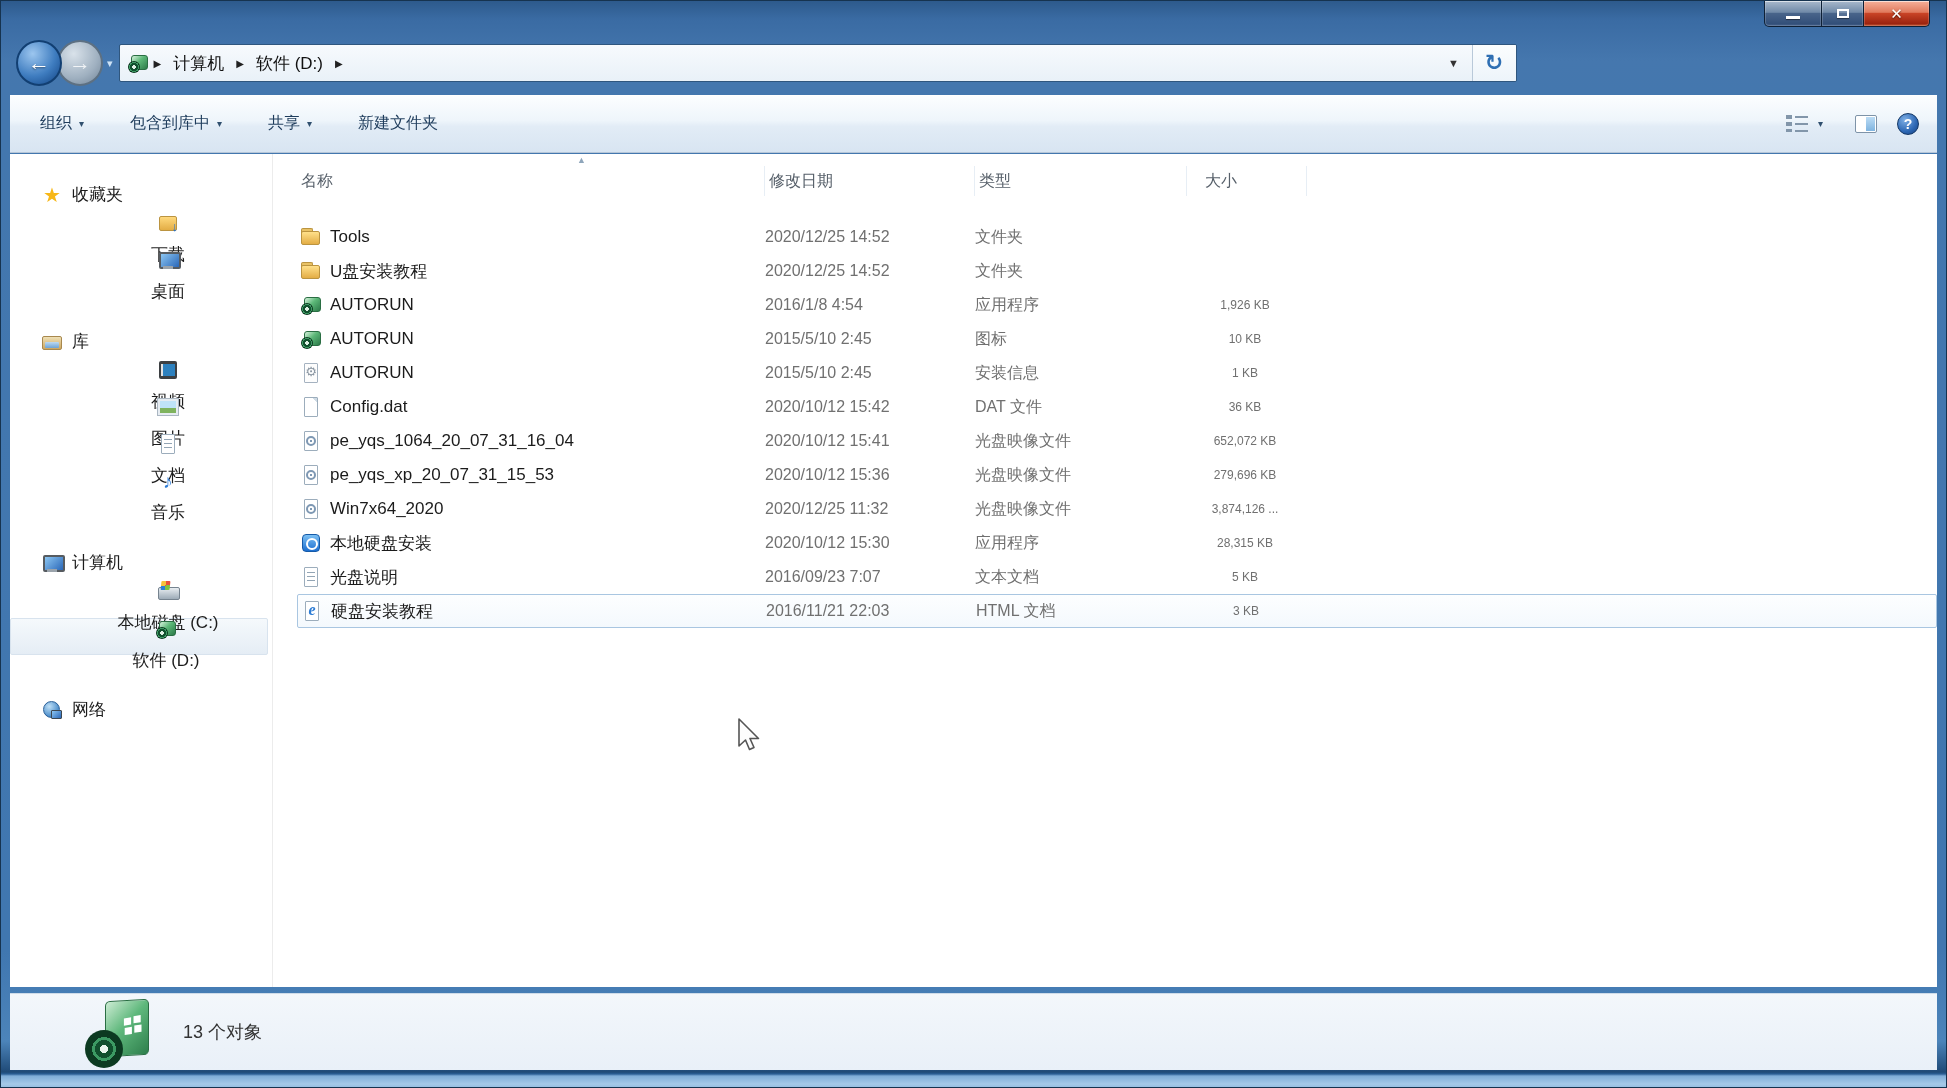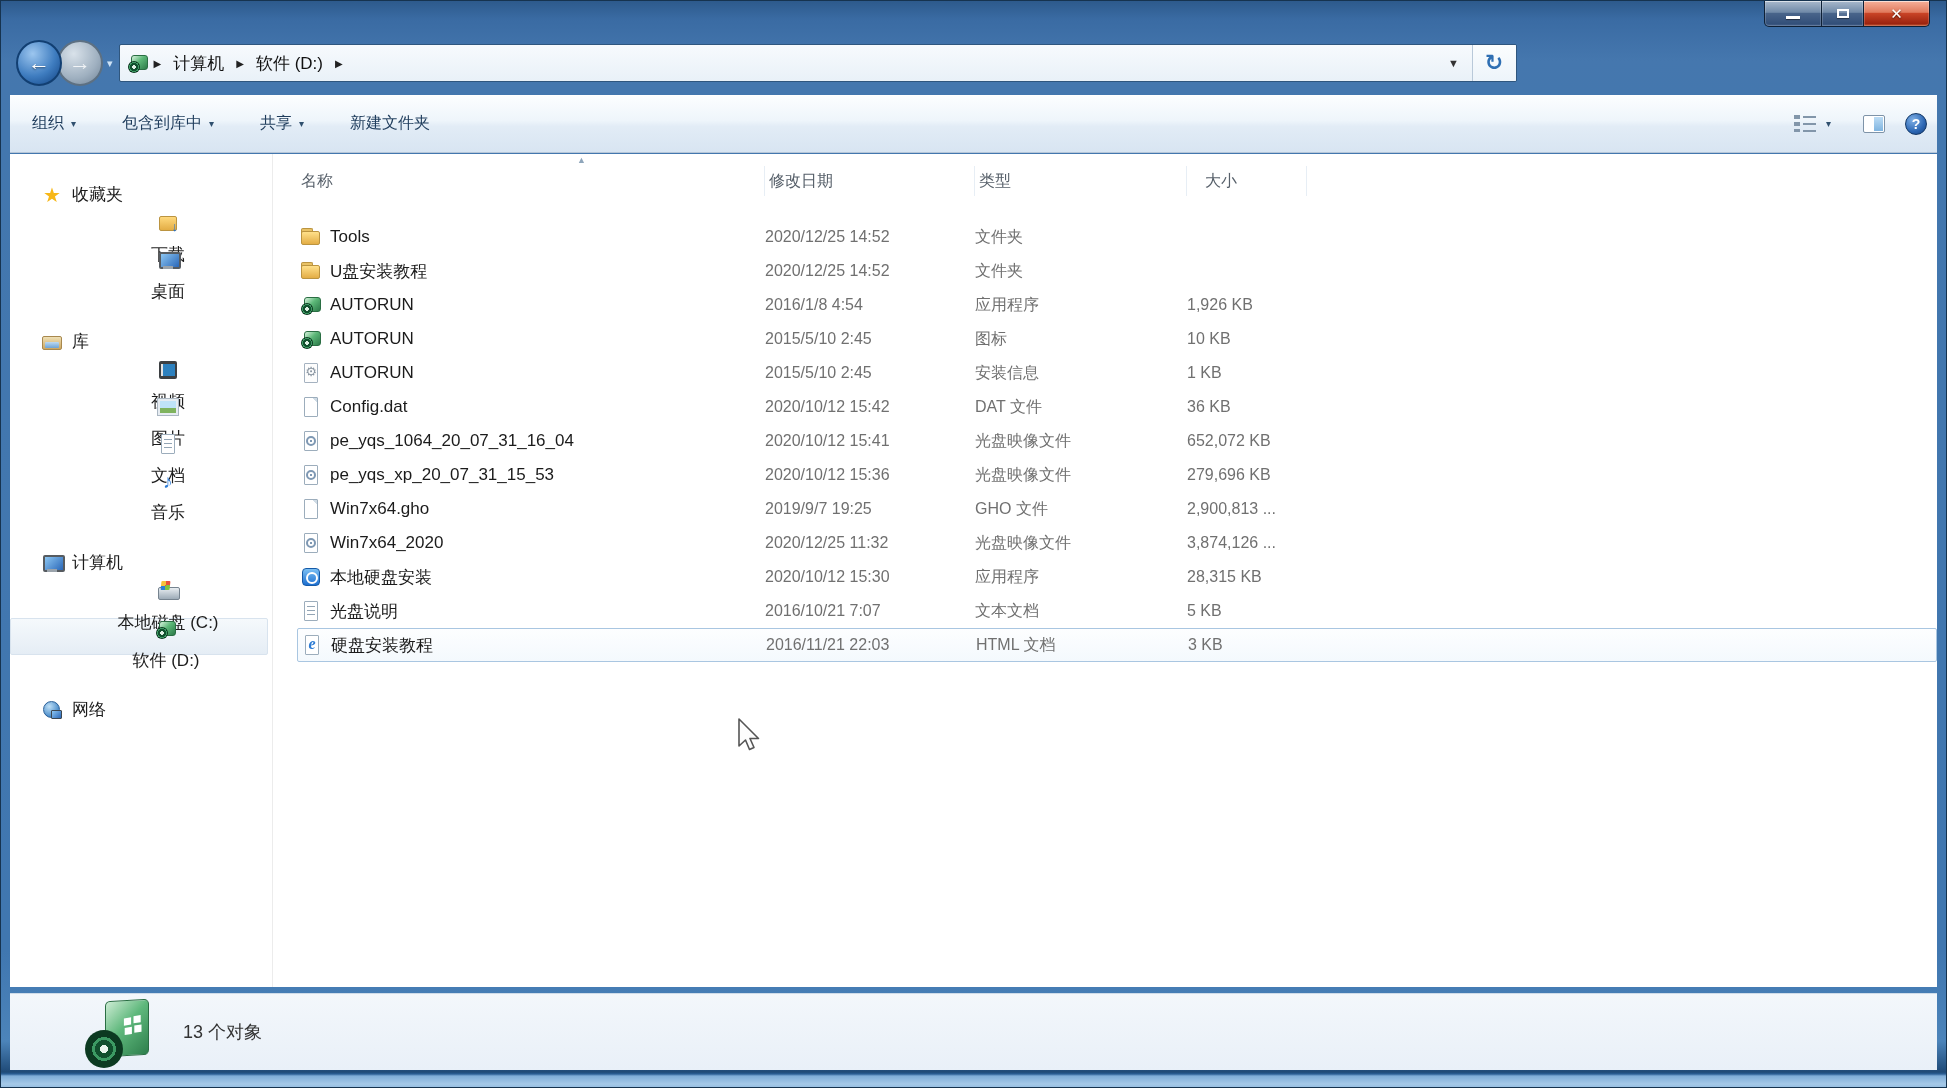--- a/index.html
+++ b/index.html
@@ -74,21 +74,21 @@
   .searchbox input::placeholder { font-style:italic; color:#6e7a86; }
   .mag-icon { width:16px; height:16px; position:relative; flex:none; margin-left:6px; }
   .mag-icon::before { content:''; position:absolute; top:0; left:0; width:9px; height:9px; border:2px solid #3b6ea5; border-radius:50%; }
   .mag-icon::after { content:''; position:absolute; left:10px; top:10px; width:6px; height:2.5px; background:#3b6ea5; transform:rotate(45deg); border-radius:1px; }
 
   
   .toolbar {
     position:absolute; top:94px; left:9px; right:9px; height:58px;
     background:linear-gradient(180deg,#fdfeff,#eef5fb 45%,#e2ecf6 55%,#d8e5f2);
     border-bottom:1px solid #b6c6d8; box-shadow:inset 0 1px 0 #fff;
-    display:flex; align-items:center; padding:0 10px; font-size:16px; color:#1e3c5c;
+    display:flex; align-items:center; padding:0 18px; font-size:16px; color:#1e3c5c;
   }
   .tb-item { display:flex; align-items:center; gap:7px; padding:7px 12px; border-radius:3px; cursor:default; }
   .tb-item + .tb-item { margin-left:22px; }
   .tb-caret { font-size:10px; color:#30506f; }
   .tb-right { margin-left:auto; display:flex; align-items:center; gap:20px; }
 
   .views-icon { width:22px; height:17px; position:relative; }
   .views-icon::before { content:''; position:absolute; left:0; top:0; width:6px; height:17px;
     background:repeating-linear-gradient(180deg,#8296aa 0 4px,transparent 4px 7px); }
   .views-icon::after { content:''; position:absolute; left:9px; top:1px; width:13px; height:16px;
@@ -167,21 +167,21 @@
   .fl-header { display:grid; grid-template-columns:468px 210px 212px 120px; height:38px; align-items:center;
     font-size:16px; color:#57606a; position:relative; }
   .fl-header .hcell { height:30px; display:flex; align-items:center; padding-left:4px; border-right:1px solid #e7eef5; cursor:default; }
   .fl-header .hcell.size { justify-content:flex-start; padding-left:18px; }
   .sort-arrow { position:absolute; top:-7px; left:280px; font-size:9px; color:#8fa6bb; }
 
   .rows { margin-top:20px; }
   .frow { display:grid; grid-template-columns:468px 210px 212px 120px; height:34px; align-items:center; font-size:17px; cursor:default; }
   .frow .name { display:flex; align-items:center; gap:9px; color:#1b1b1b; padding-left:4px; white-space:nowrap; }
   .frow .meta { color:#707070; font-size:16px; }
-  .frow .size { text-align:left; padding-right:4px; color:#707070; font-size:16px; }
+  .frow .size { text-align:center; padding-right:4px; color:#707070; font-size:12px; }
   .frow.selected { border:1px solid #a9c6e1; border-radius:2px; background:linear-gradient(180deg,#fdfeff,#f4f9fd); }
 
   .fic { width:20px; height:20px; position:relative; flex:none; }
 
   [data-icon="folder"]::before { content:''; position:absolute; top:1px; left:0; width:10px; height:5px;
     background:#e9c265; border:1px solid #bb9440; border-bottom:none; border-radius:2px 2px 0 0; }
   [data-icon="folder"]::after { content:''; position:absolute; top:4px; left:0; right:1px; bottom:2px;
     background:linear-gradient(180deg,#ffe08a,#e3ad45); border:1px solid #bb9440; border-radius:2px; }
 
   [data-icon="setup-info"]::before { content:''; position:absolute; inset:0 3px; background:#fdfdfd; border:1px solid #a5b2c0; border-radius:1px; }
@@ -442,29 +442,20 @@
         <div class="frow">
           <div class="name">
               <span class="fic" data-icon="disc-image"></span>
               <span>pe_yqs_xp_20_07_31_15_53</span>
             </div>
           <div class="meta">2020/10/12 15:36</div>
           <div class="meta">光盘映像文件</div>
           <div class="size">279,696 KB</div>
         </div>
 
-        <div class="frow">
-          <div class="name">
-              <span class="fic" data-icon="file"></span>
-              <span>Win7x64.gho</span>
-            </div>
-          <div class="meta">2019/9/7 19:25</div>
-          <div class="meta">GHO 文件</div>
-          <div class="size">2,900,813 ...</div>
-        </div>
 
         <div class="frow">
           <div class="name">
               <span class="fic" data-icon="disc-image"></span>
               <span>Win7x64_2020</span>
             </div>
           <div class="meta">2020/12/25 11:32</div>
           <div class="meta">光盘映像文件</div>
           <div class="size">3,874,126 ...</div>
         </div>
@@ -477,21 +468,21 @@
           <div class="meta">2020/10/12 15:30</div>
           <div class="meta">应用程序</div>
           <div class="size">28,315 KB</div>
         </div>
 
         <div class="frow">
           <div class="name">
               <span class="fic" data-icon="text-doc"></span>
               <span>光盘说明</span>
             </div>
-          <div class="meta">2016/10/21 7:07</div>
+          <div class="meta">2016/09/23 7:07</div>
           <div class="meta">文本文档</div>
           <div class="size">5 KB</div>
         </div>
 
         <div class="frow selected">
           <div class="name">
               <span class="fic" data-icon="html"></span>
               <span>硬盘安装教程</span>
             </div>
           <div class="meta">2016/11/21 22:03</div>

